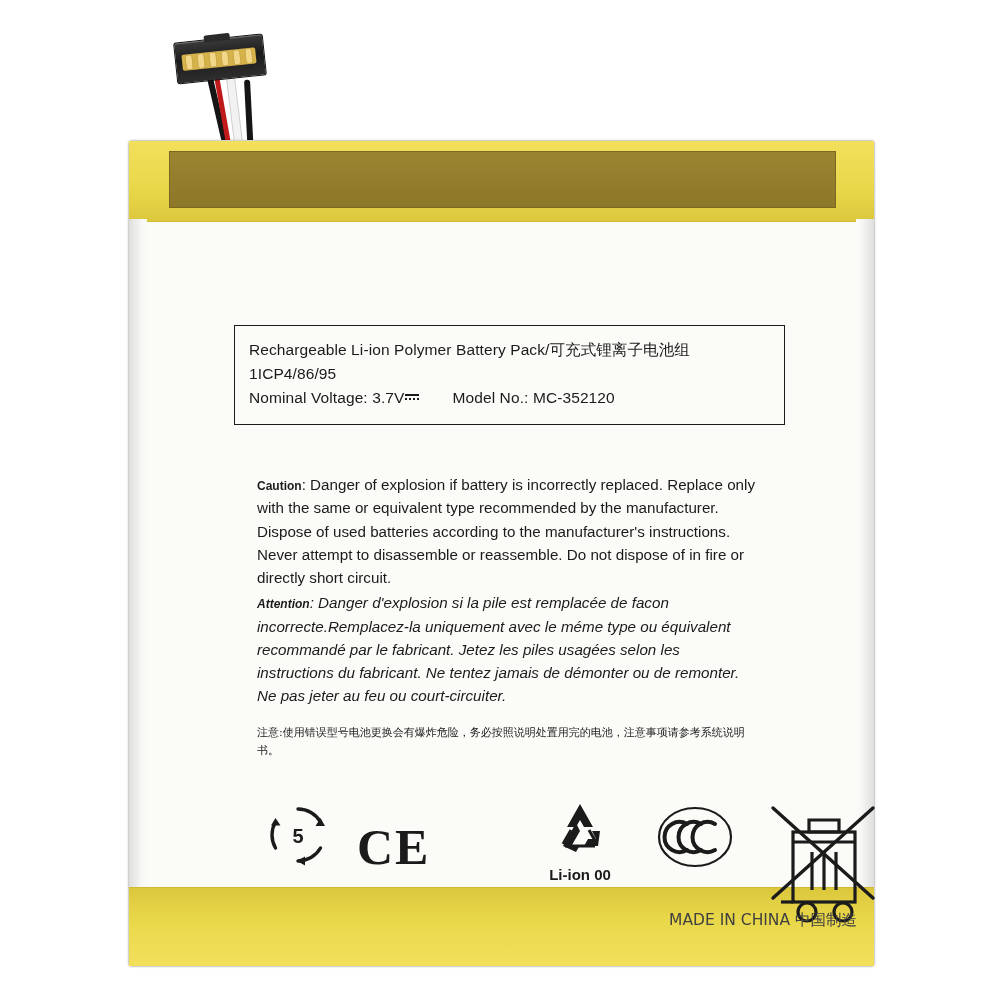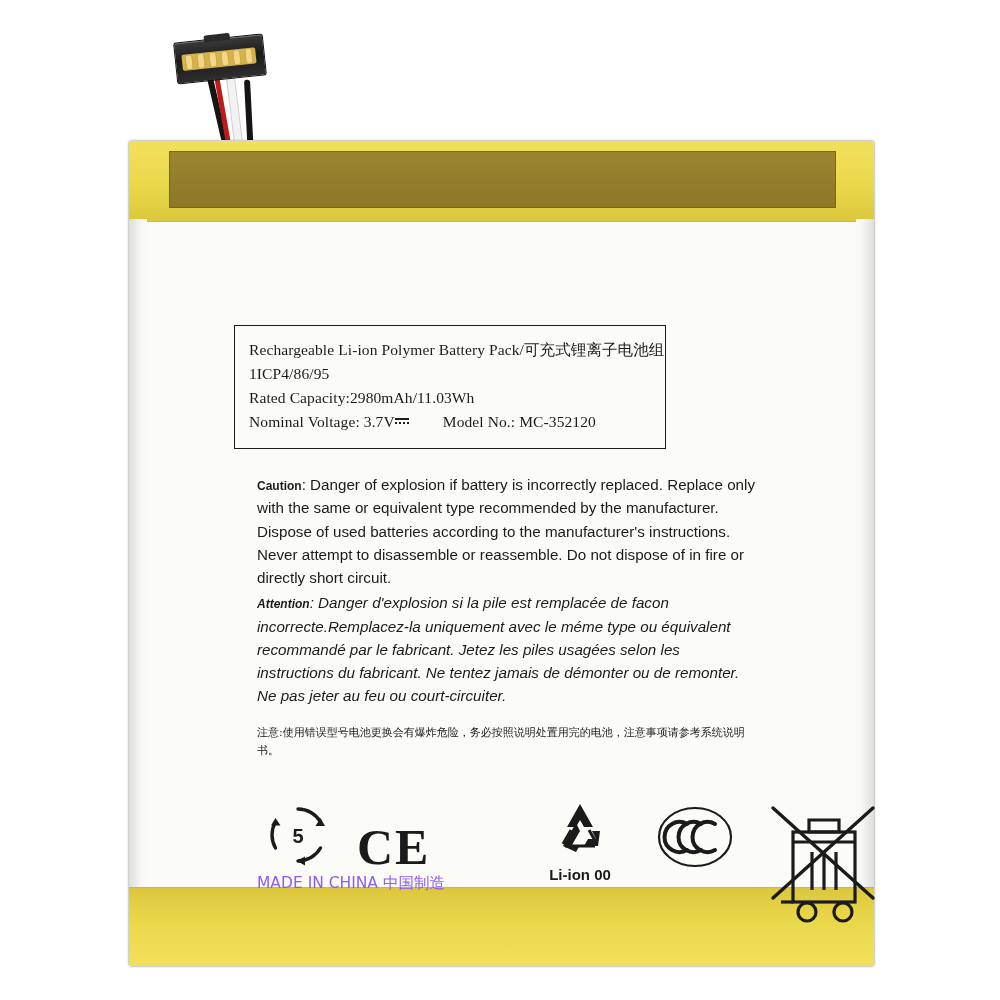--- a/index.html
+++ b/index.html
@@ -149,26 +149,25 @@
     right: 0; top: 78px; bottom: 76px;
     width: 18px;
     background: linear-gradient(270deg, #dedede 0%, #f7f7f5 70%, #fbfbf8 100%);
   }
 
   
   .spec-box {
     position: absolute;
     left: 105px;
     top: 184px;
-    width: 432px;
+    width: 551px;
     border: 1px solid #1b1b1b;
     padding: 12px 14px 14px 14px;
     box-sizing: border-box;
     background: transparent;
-    font-family: Liberation Serif, serif;
   }
   .spec-line {
     font-size: 15.5px;
     color: #1b1b1b;
     line-height: 1.55;
     letter-spacing: 0.1px;
     white-space: nowrap;
   }
   .spec-line .gap {
     display: inline-block;
@@ -280,25 +279,25 @@
   .ccc {
     margin-top: 20px;
   }
   .wheelie {
     margin-top: 4px;
   }
 
   .made-in {
     position: absolute;
     left: 128px;
-    top: 732px;
+    top: 769px;
     width: 600px;
-    text-align: left;
+    text-align: right;
     font-size: 15.5px;
-    color: #8b5cf6;
+    color: #404040;
     font-family: "DejaVu Sans", sans-serif;
   }
 </style>
 </head>
 <body>
 
 <div id="stage">
 
   <div class="wire wire-black-1"></div>
   <div class="wire wire-red"></div>
@@ -322,23 +321,20 @@
     <div class="band-top">
       <div class="band-top-strip"></div>
     </div>
     <div class="edge-left"></div>
     <div class="edge-right"></div>
     <div class="band-bottom"></div>
 
     <div class="spec-box">
       <div class="spec-line">Rechargeable Li-ion Polymer Battery Pack/可充式锂离子电池组</div>
       <div class="spec-line">1ICP4/86/95</div>
-      <div class="spec-line">
-        <span>Rated Capacity:</span><span>2980mAh/11.03Wh</span>
-      </div>
       <div class="spec-line">
         <span>Nominal Voltage:</span>
         <span>3.7V</span><span class="dc-sym"><i></i><i></i></span><span class="gap"></span><span>Model No.:</span>
         <span>MC-352120</span>
       </div>
     </div>
 
     <div class="text-block">
       <p class="para"><span class="lead">Caution</span><span>: Danger of explosion if battery is incorrectly replaced. Replace only with the same or equivalent type recommended by the manufacturer. Dispose of used batteries according to the manufacturer's instructions. Never attempt to disassemble or reassemble. Do not dispose of in fire or directly short circuit.</span></p>
       <p class="para fr"><span class="lead">Attention</span><span>: Danger d'explosion si la pile est remplacée de facon incorrecte.Remplacez-la uniquement avec le méme type ou équivalent recommandé par le fabricant. Jetez les piles usagées selon les instructions du fabricant. Ne tentez jamais de démonter ou de remonter. Ne pas jeter au feu ou court-circuiter.</span></p>

